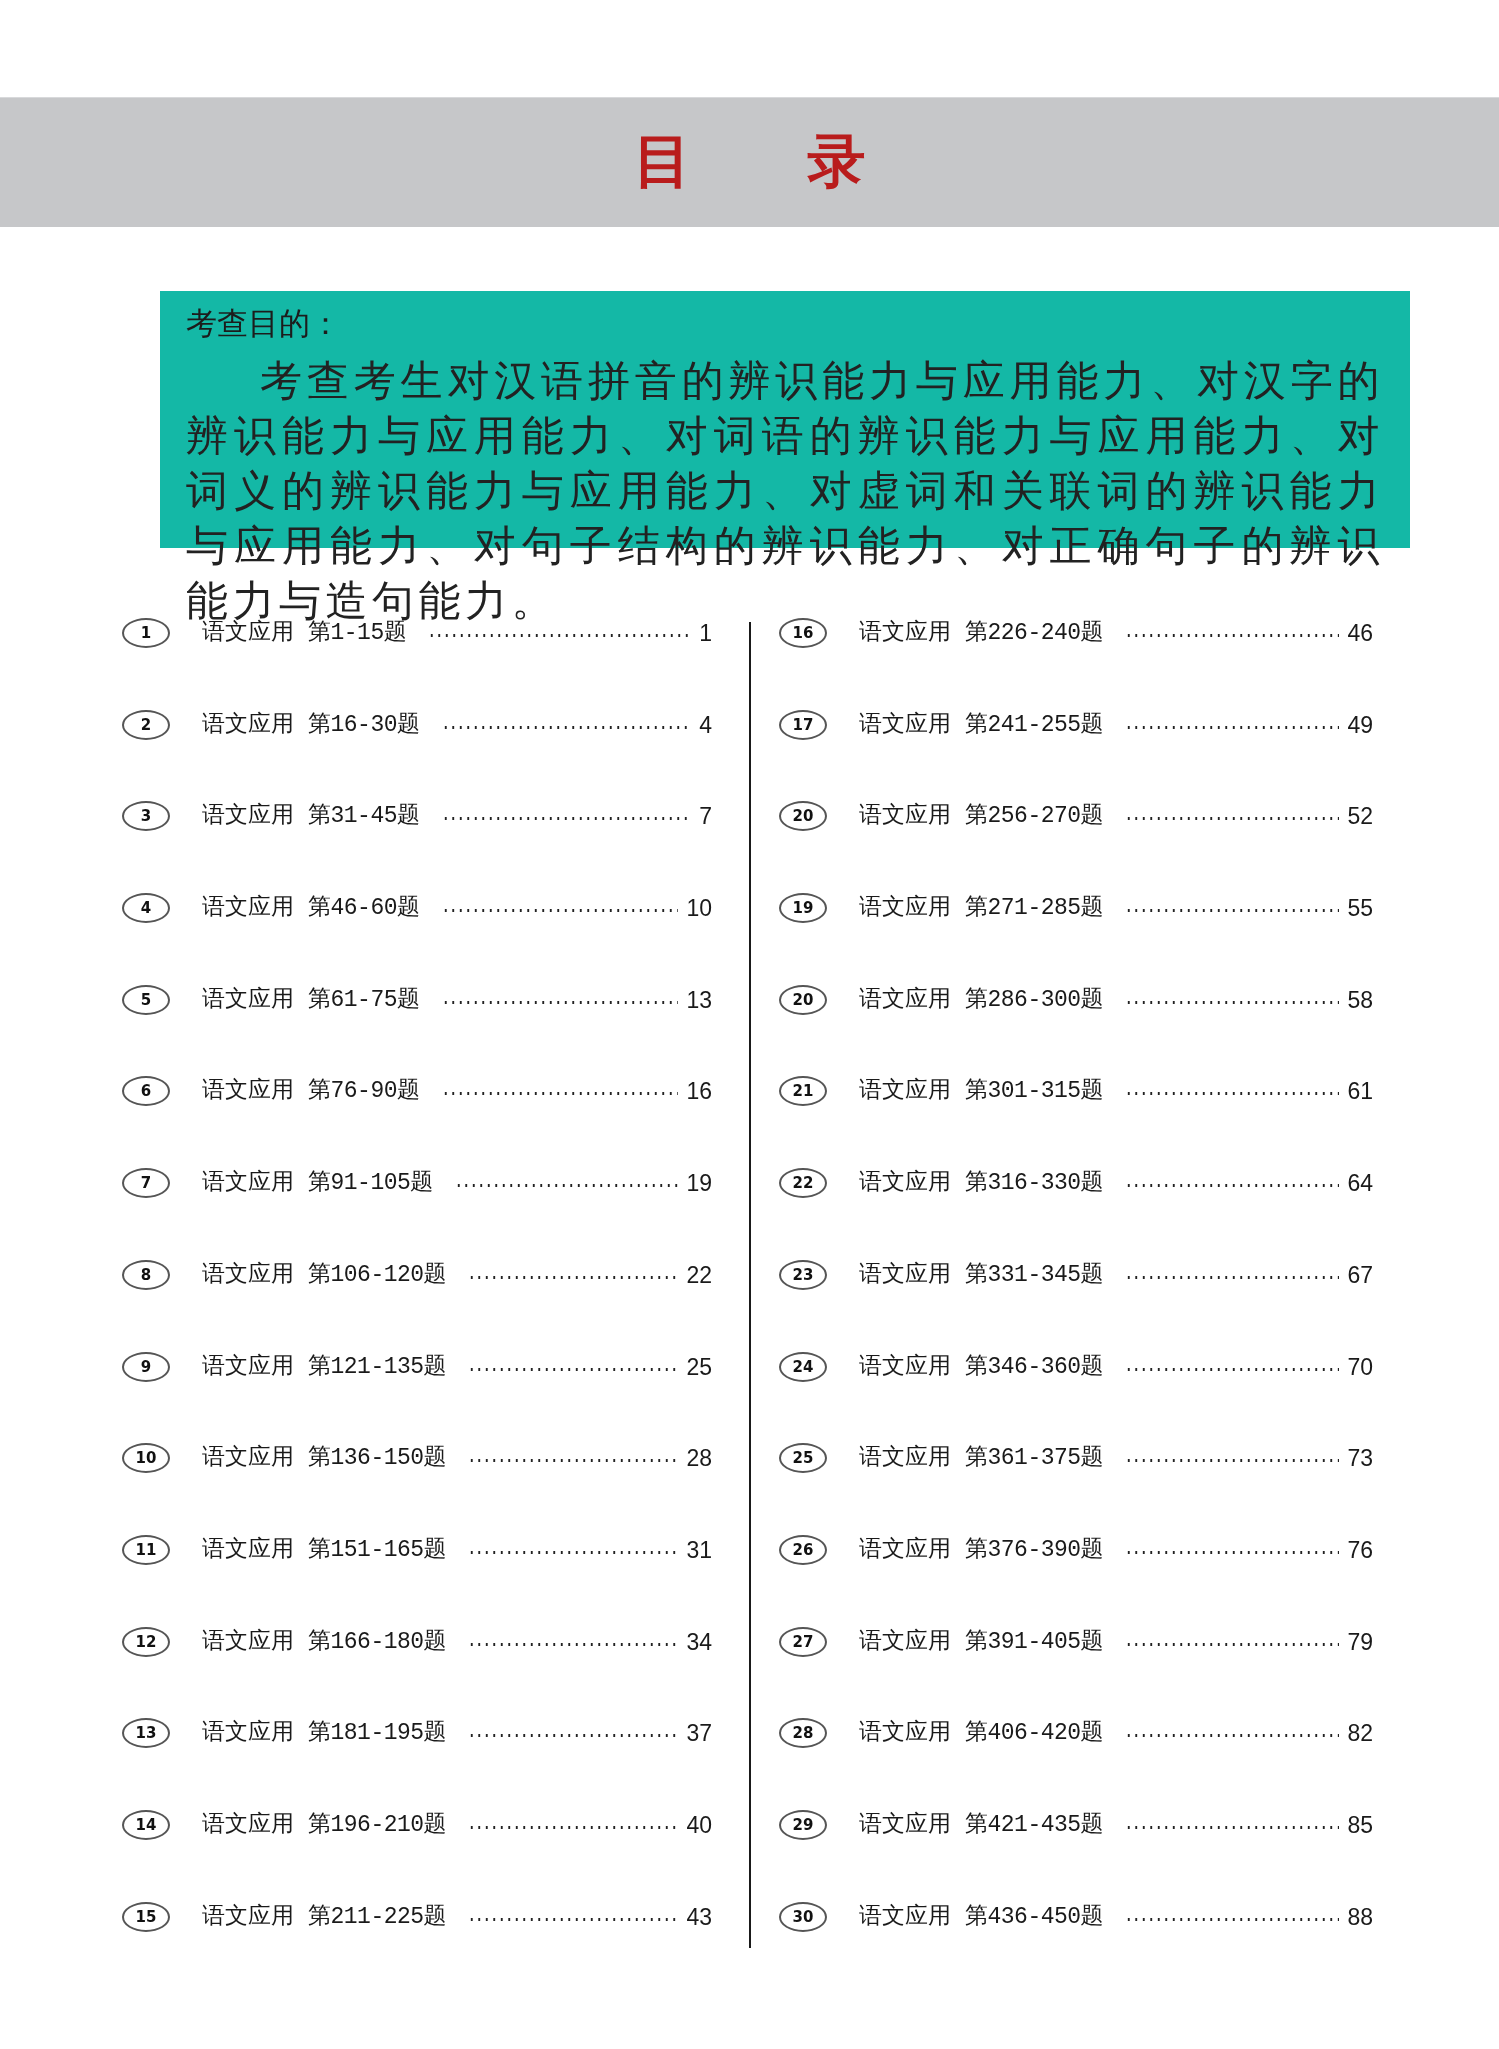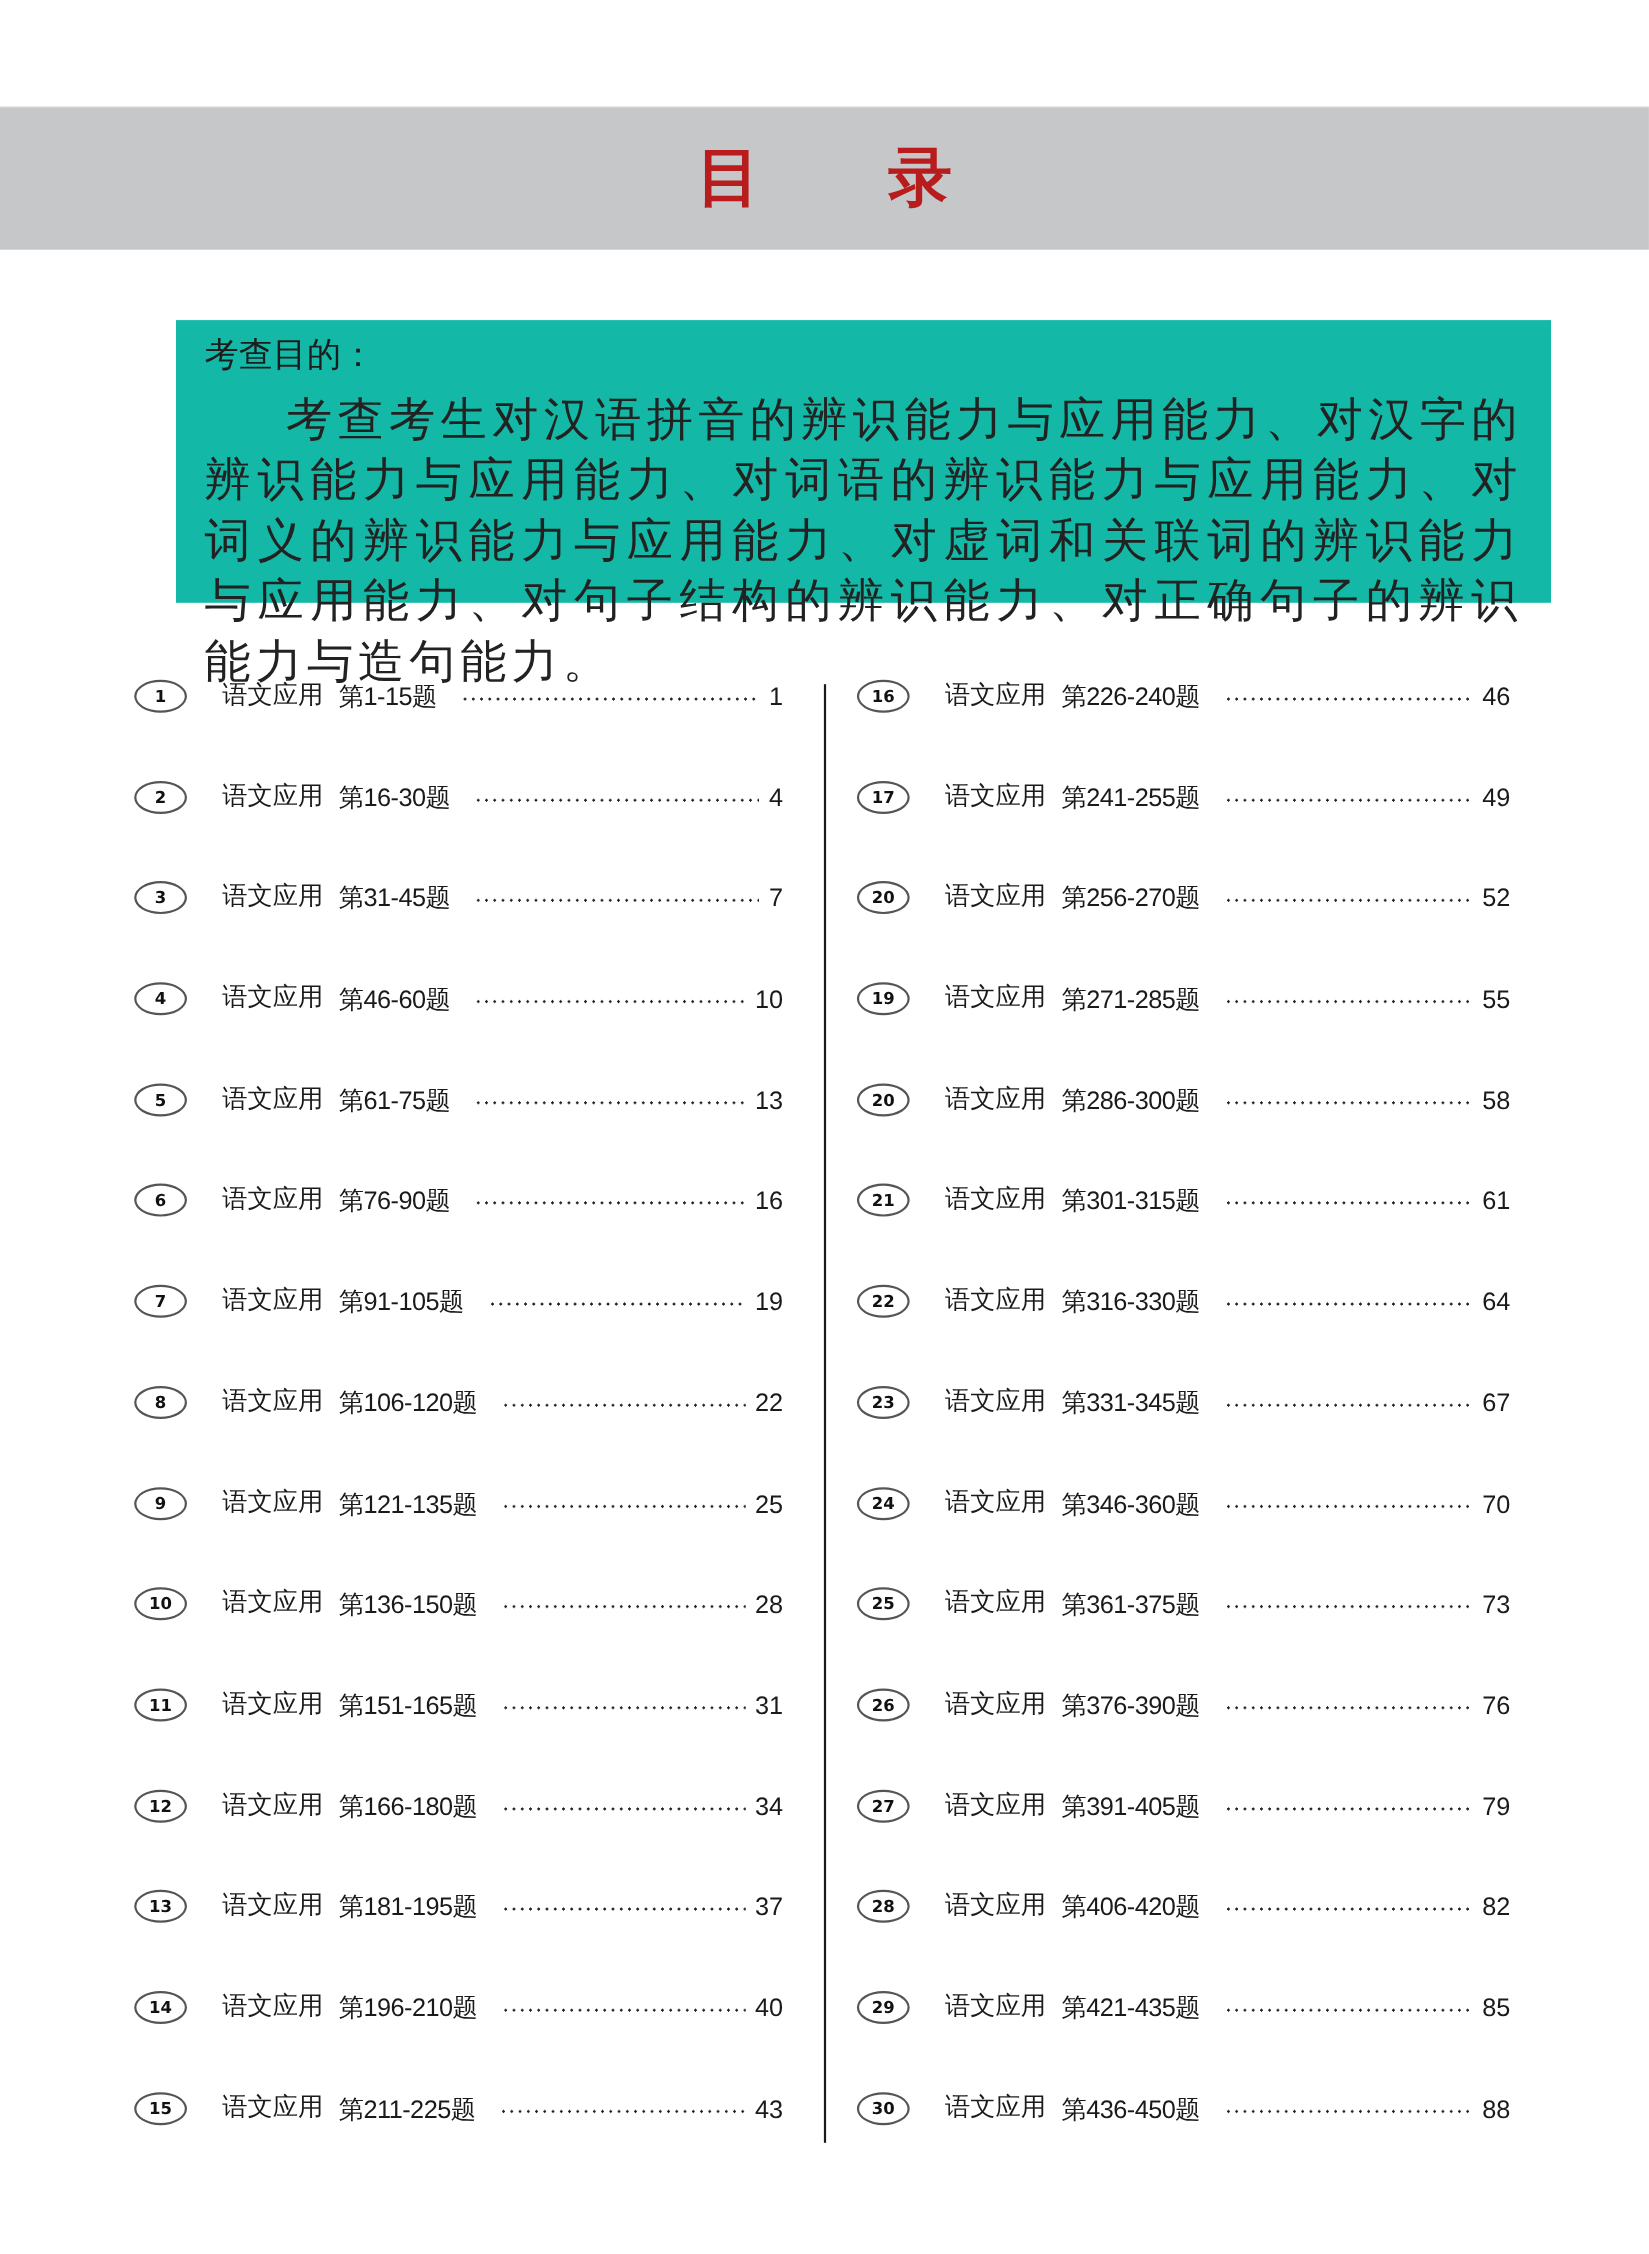--- a/index.html
+++ b/index.html
@@ -22,21 +22,21 @@
   .toc-col.left { left: 122px; width: 590px; }
   .toc-col.right { left: 779px; width: 594px; }
   .toc-row { position: relative; height: 91.7px; display: flex; align-items: flex-start; }
   .badge { width: 48px; height: 30px; border: 2px solid #555; border-radius: 50%;
            display: flex; align-items: center; justify-content: center; box-sizing: border-box;
            font-size: 15px; font-weight: bold; color: #111; flex: 0 0 auto; margin-top: 4px;
            font-family: "DejaVu Sans", sans-serif; background: #fff; }
   .toc-label { margin-left: 32px; font-size: 23px; line-height: 38px; color: #1a1a1a;
                font-family: Liberation Mono, monospace; white-space: nowrap; }
   .toc-range { margin-left: 14px; font-size: 23px; line-height: 38px; color: #1a1a1a;
-               font-family: Liberation Sans, sans-serif; white-space: nowrap;
+               font-family: Liberation Mono, monospace; white-space: nowrap;
                letter-spacing: -0.5px; text-align: right; }
   .leader { flex: 1 1 auto; margin: 0 8px 0 22px; height: 38px; position: relative; }
   .leader::after { content: ""; position: absolute; left: 0; right: 0; top: 20px; height: 3px;
                    background-image: radial-gradient(circle, #222 1.2px, transparent 1.4px);
                    background-size: 7.5px 3px; background-repeat: repeat-x; }
   .toc-page { font-size: 23px; line-height: 38px; color: #1a1a1a; text-align: right;
               font-family: "Liberation Sans", sans-serif; min-width: 14px; flex: 0 0 auto; }
 </style>
 </head>
 <body>

